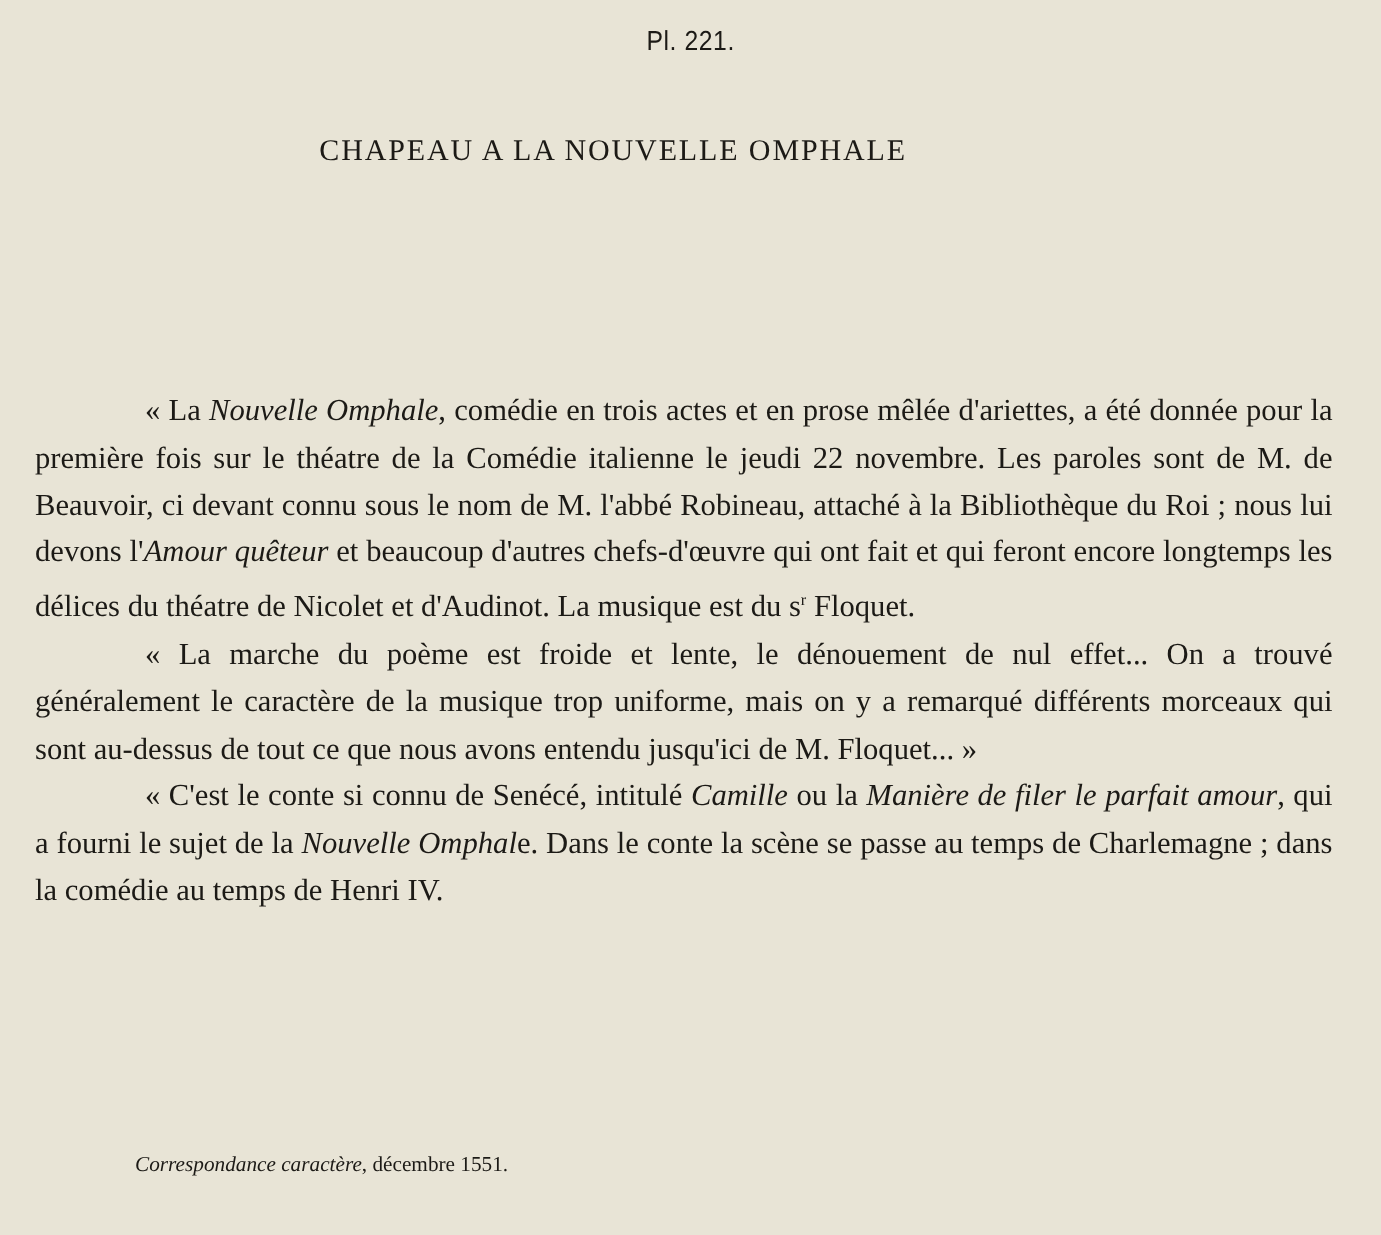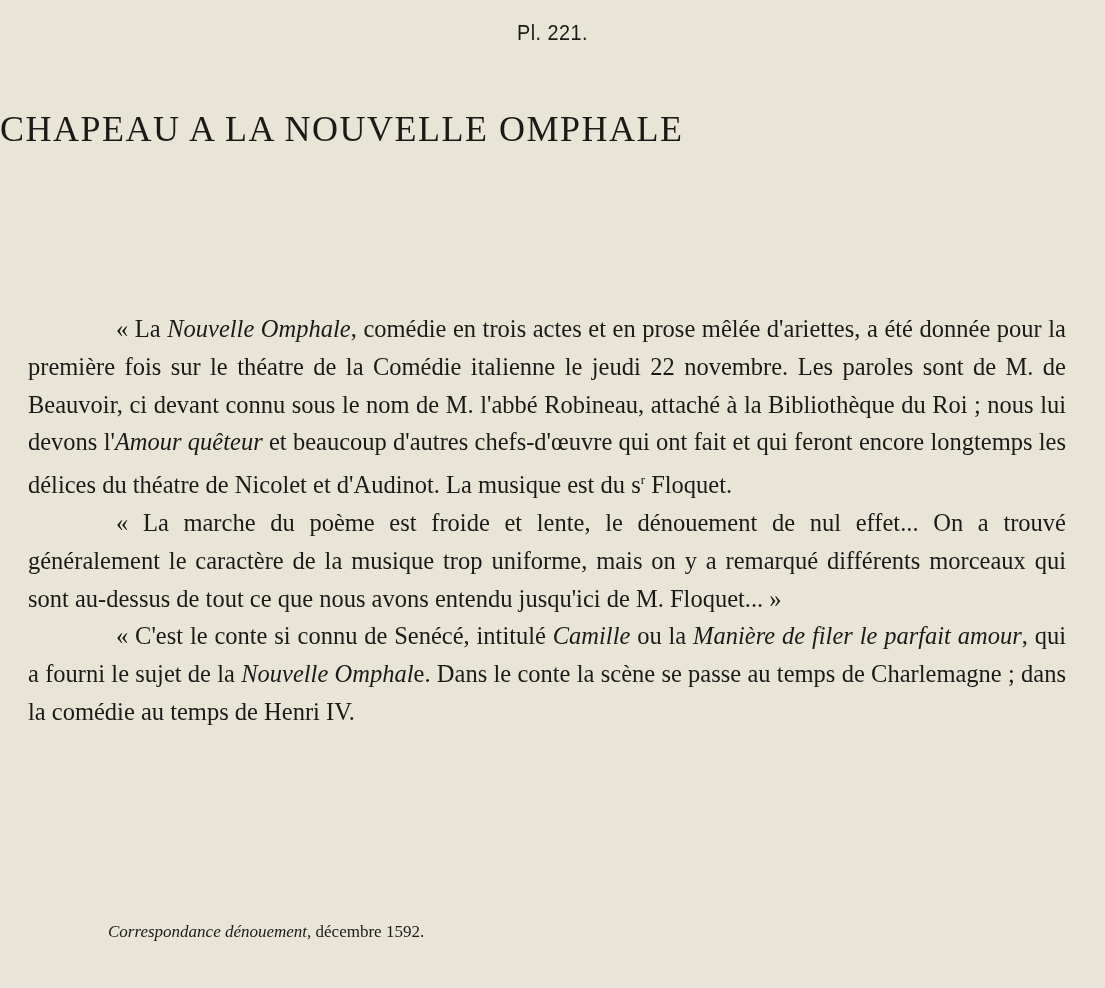--- a/index.html
+++ b/index.html
@@ -13,22 +13,23 @@
   }
   .plate {
     position: absolute; top: 20px; left: 0; width: 1105px;
     text-align: center;
     font-family: "Liberation Sans", "DejaVu Sans", sans-serif;
     font-size: 22px; letter-spacing: 0.5px;
     transform: scaleX(0.9);
   }
   .title {
     position: absolute; top: 108px; left: 0; width: 981px;
+    text-align: center;
     font-family: "Liberation Serif", serif;
-    font-size: 36px; letter-spacing: 1.5px;
+    font-size: 24px; letter-spacing: 1.5px;
   }
   .body {
     position: absolute; top: 310px; left: 28px; width: 1038px;
     font-family: "Liberation Serif", serif;
     font-size: 24.5px; line-height: 37.8px;
     text-align: justify;
   }
   .body p { margin: 0; text-indent: 88px; }
   .body i { }
   sup { font-size: 13px; vertical-align: 9px; }
@@ -44,13 +45,13 @@
 
 <div class="plate">Pl. 221.</div>
 <div class="title">CHAPEAU A LA NOUVELLE OMPHALE</div>
 
 <div class="body">
   <p><span>« La </span><i>Nouvelle Omphale</i><span>, comédie en trois actes et en prose mêlée d'ariettes, a été donnée pour la première fois sur le théatre de la Comédie italienne le jeudi 22 novembre. Les paroles sont de M. de Beauvoir, ci devant connu sous le nom de M. l'abbé Robineau, attaché à la Bibliothèque du Roi ; nous lui devons l'</span><i>Amour quêteur</i><span> et beaucoup d'autres chefs-d'œuvre qui ont fait et qui feront encore longtemps les délices du théatre de Nicolet et d'Audinot. La musique est du s</span><sup>r</sup><span> Floquet.</span></p>
   <p><span>« La marche du poème est froide et lente, le dénouement de nul effet... On a trouvé généralement le caractère de la musique trop uniforme, mais on y a remarqué différents morceaux qui sont au-dessus de tout ce que nous avons entendu jusqu'ici de M. Floquet... »</span></p>
   <p><span>« C'est le conte si connu de Senécé, intitulé </span><i>Camille</i><span> ou la </span><i>Manière de filer le parfait amour</i><span>, qui a fourni le sujet de la </span><i>Nouvelle Omphal</i><span>e. Dans le conte la scène se passe au temps de Charlemagne ; dans la comédie au temps de Henri IV.</span></p>
 </div>
 
-<div class="source"><i>Correspondance dénouement</i><span>, décembre 1592.</span></div>
+<div class="source"><i>Correspondance caractère</i><span>, décembre 1551.</span></div>
 
 </body></html>

